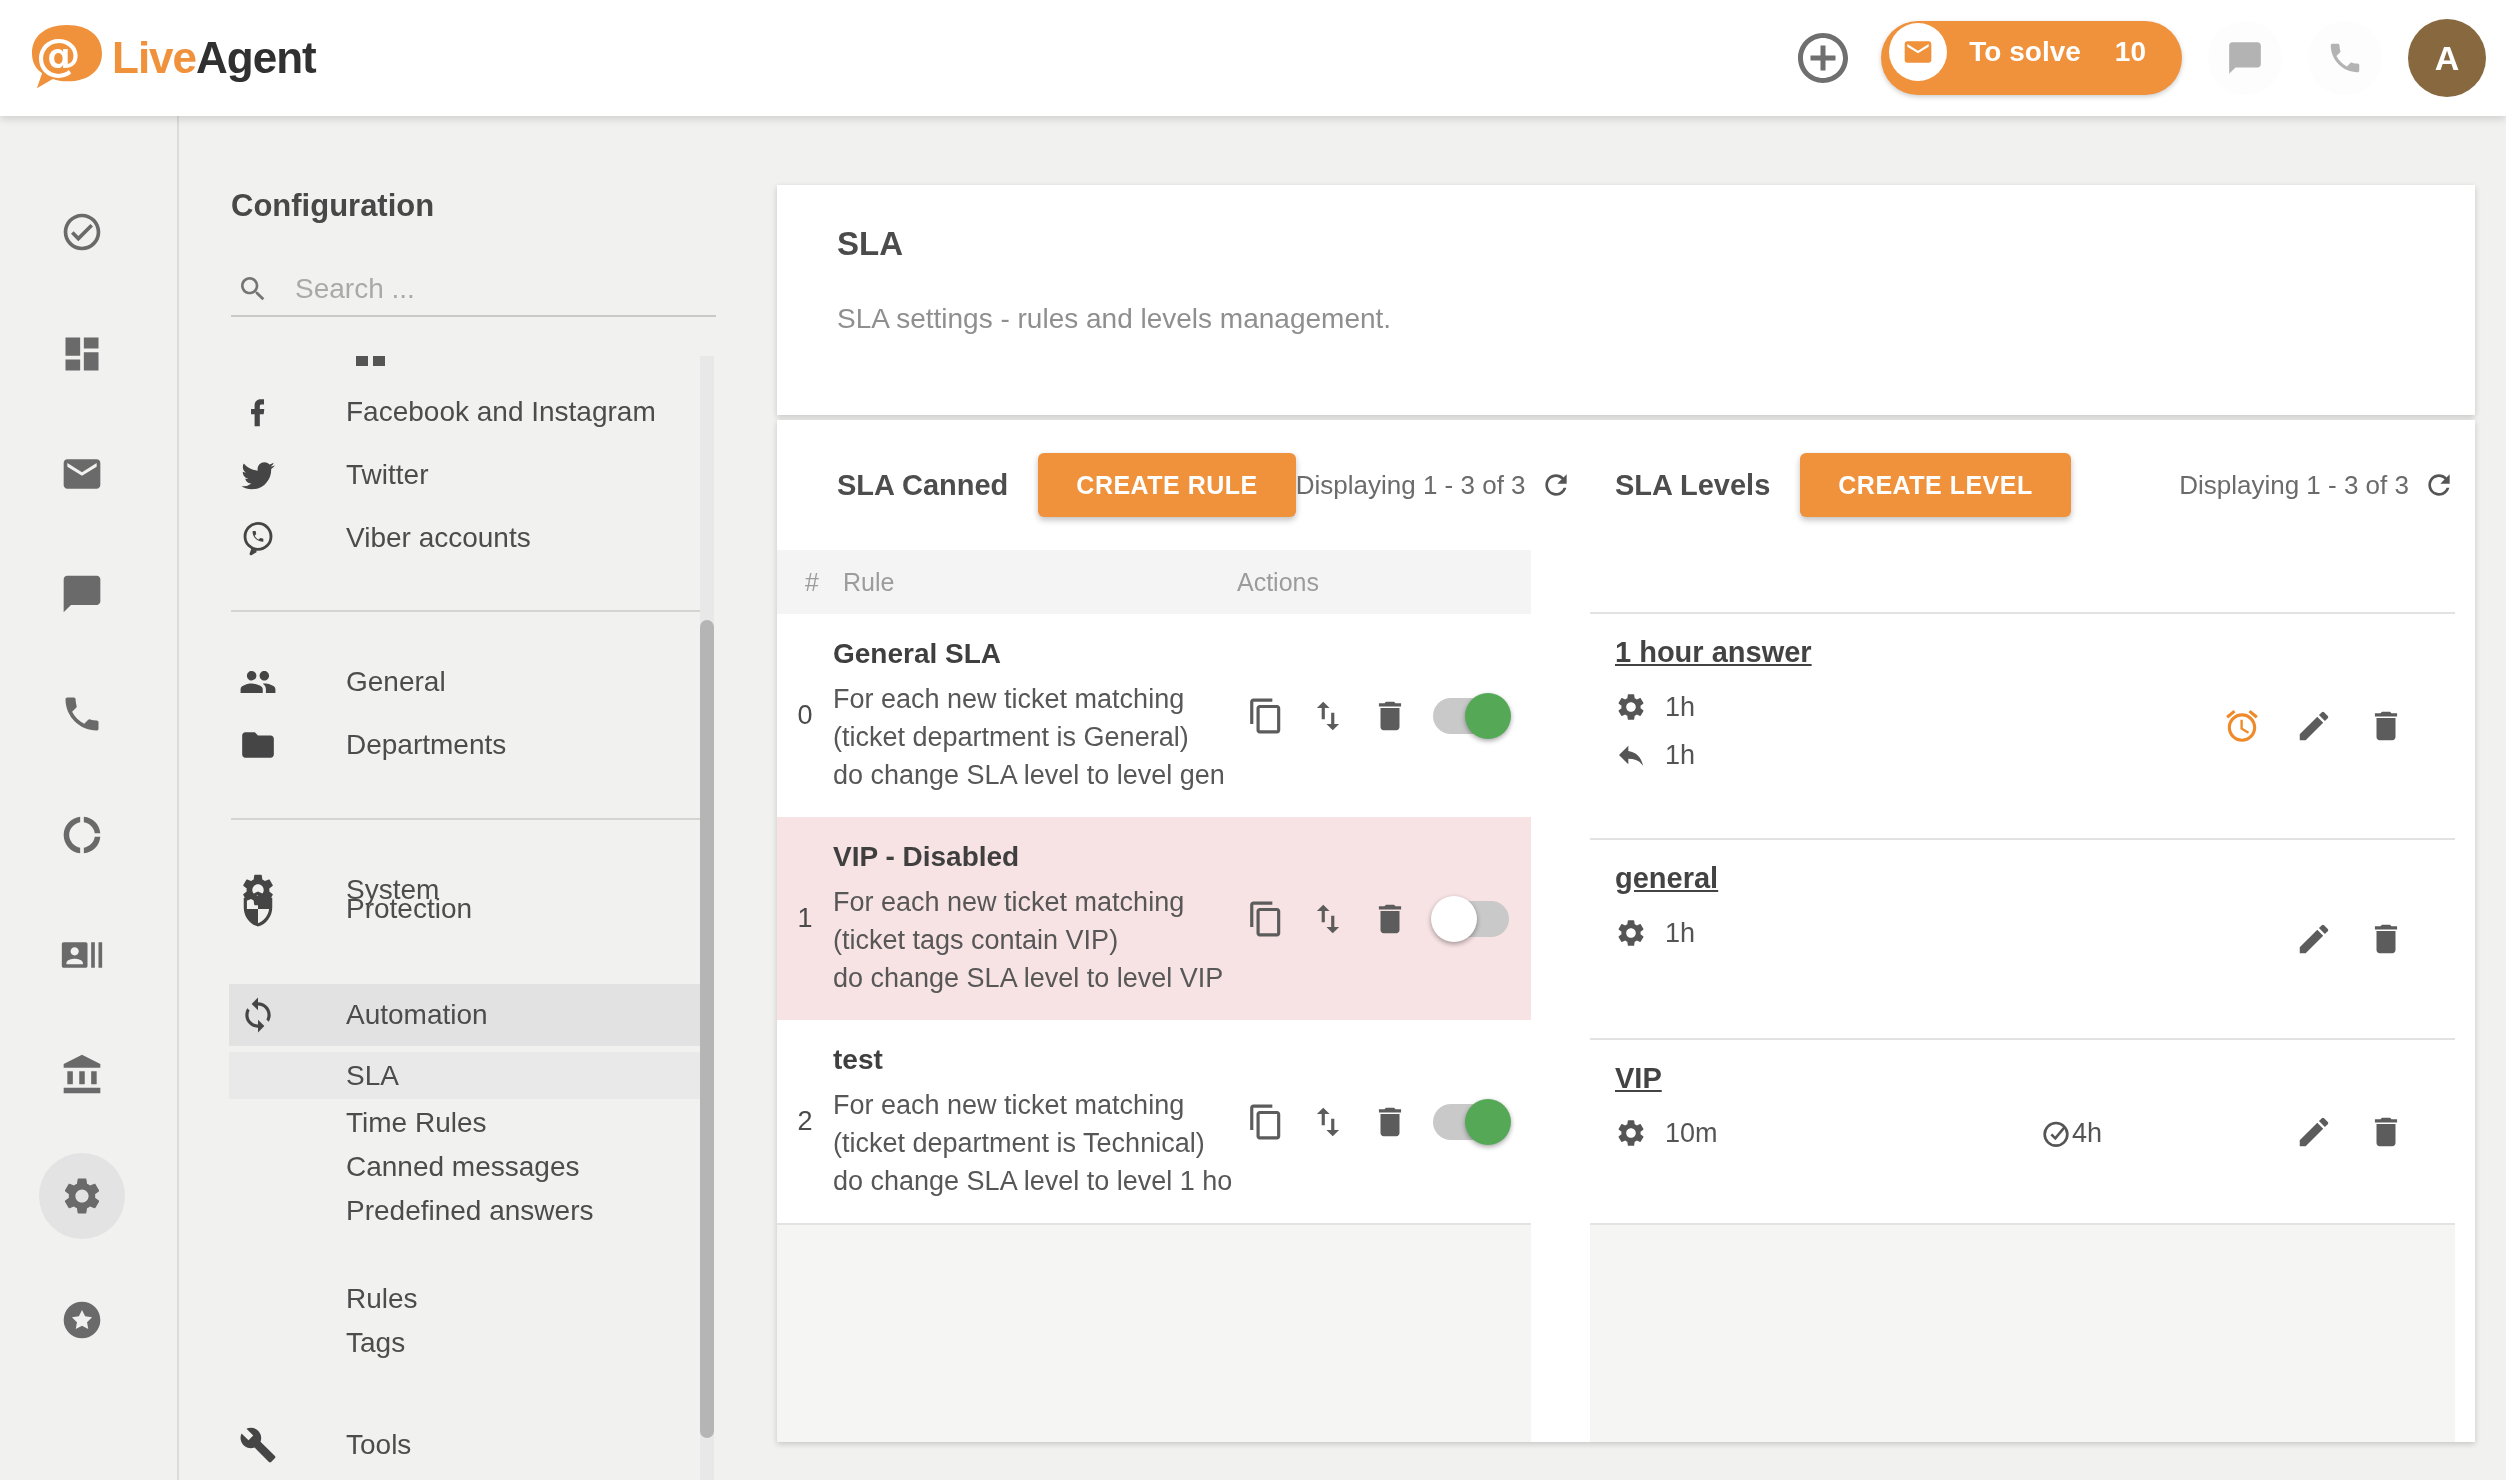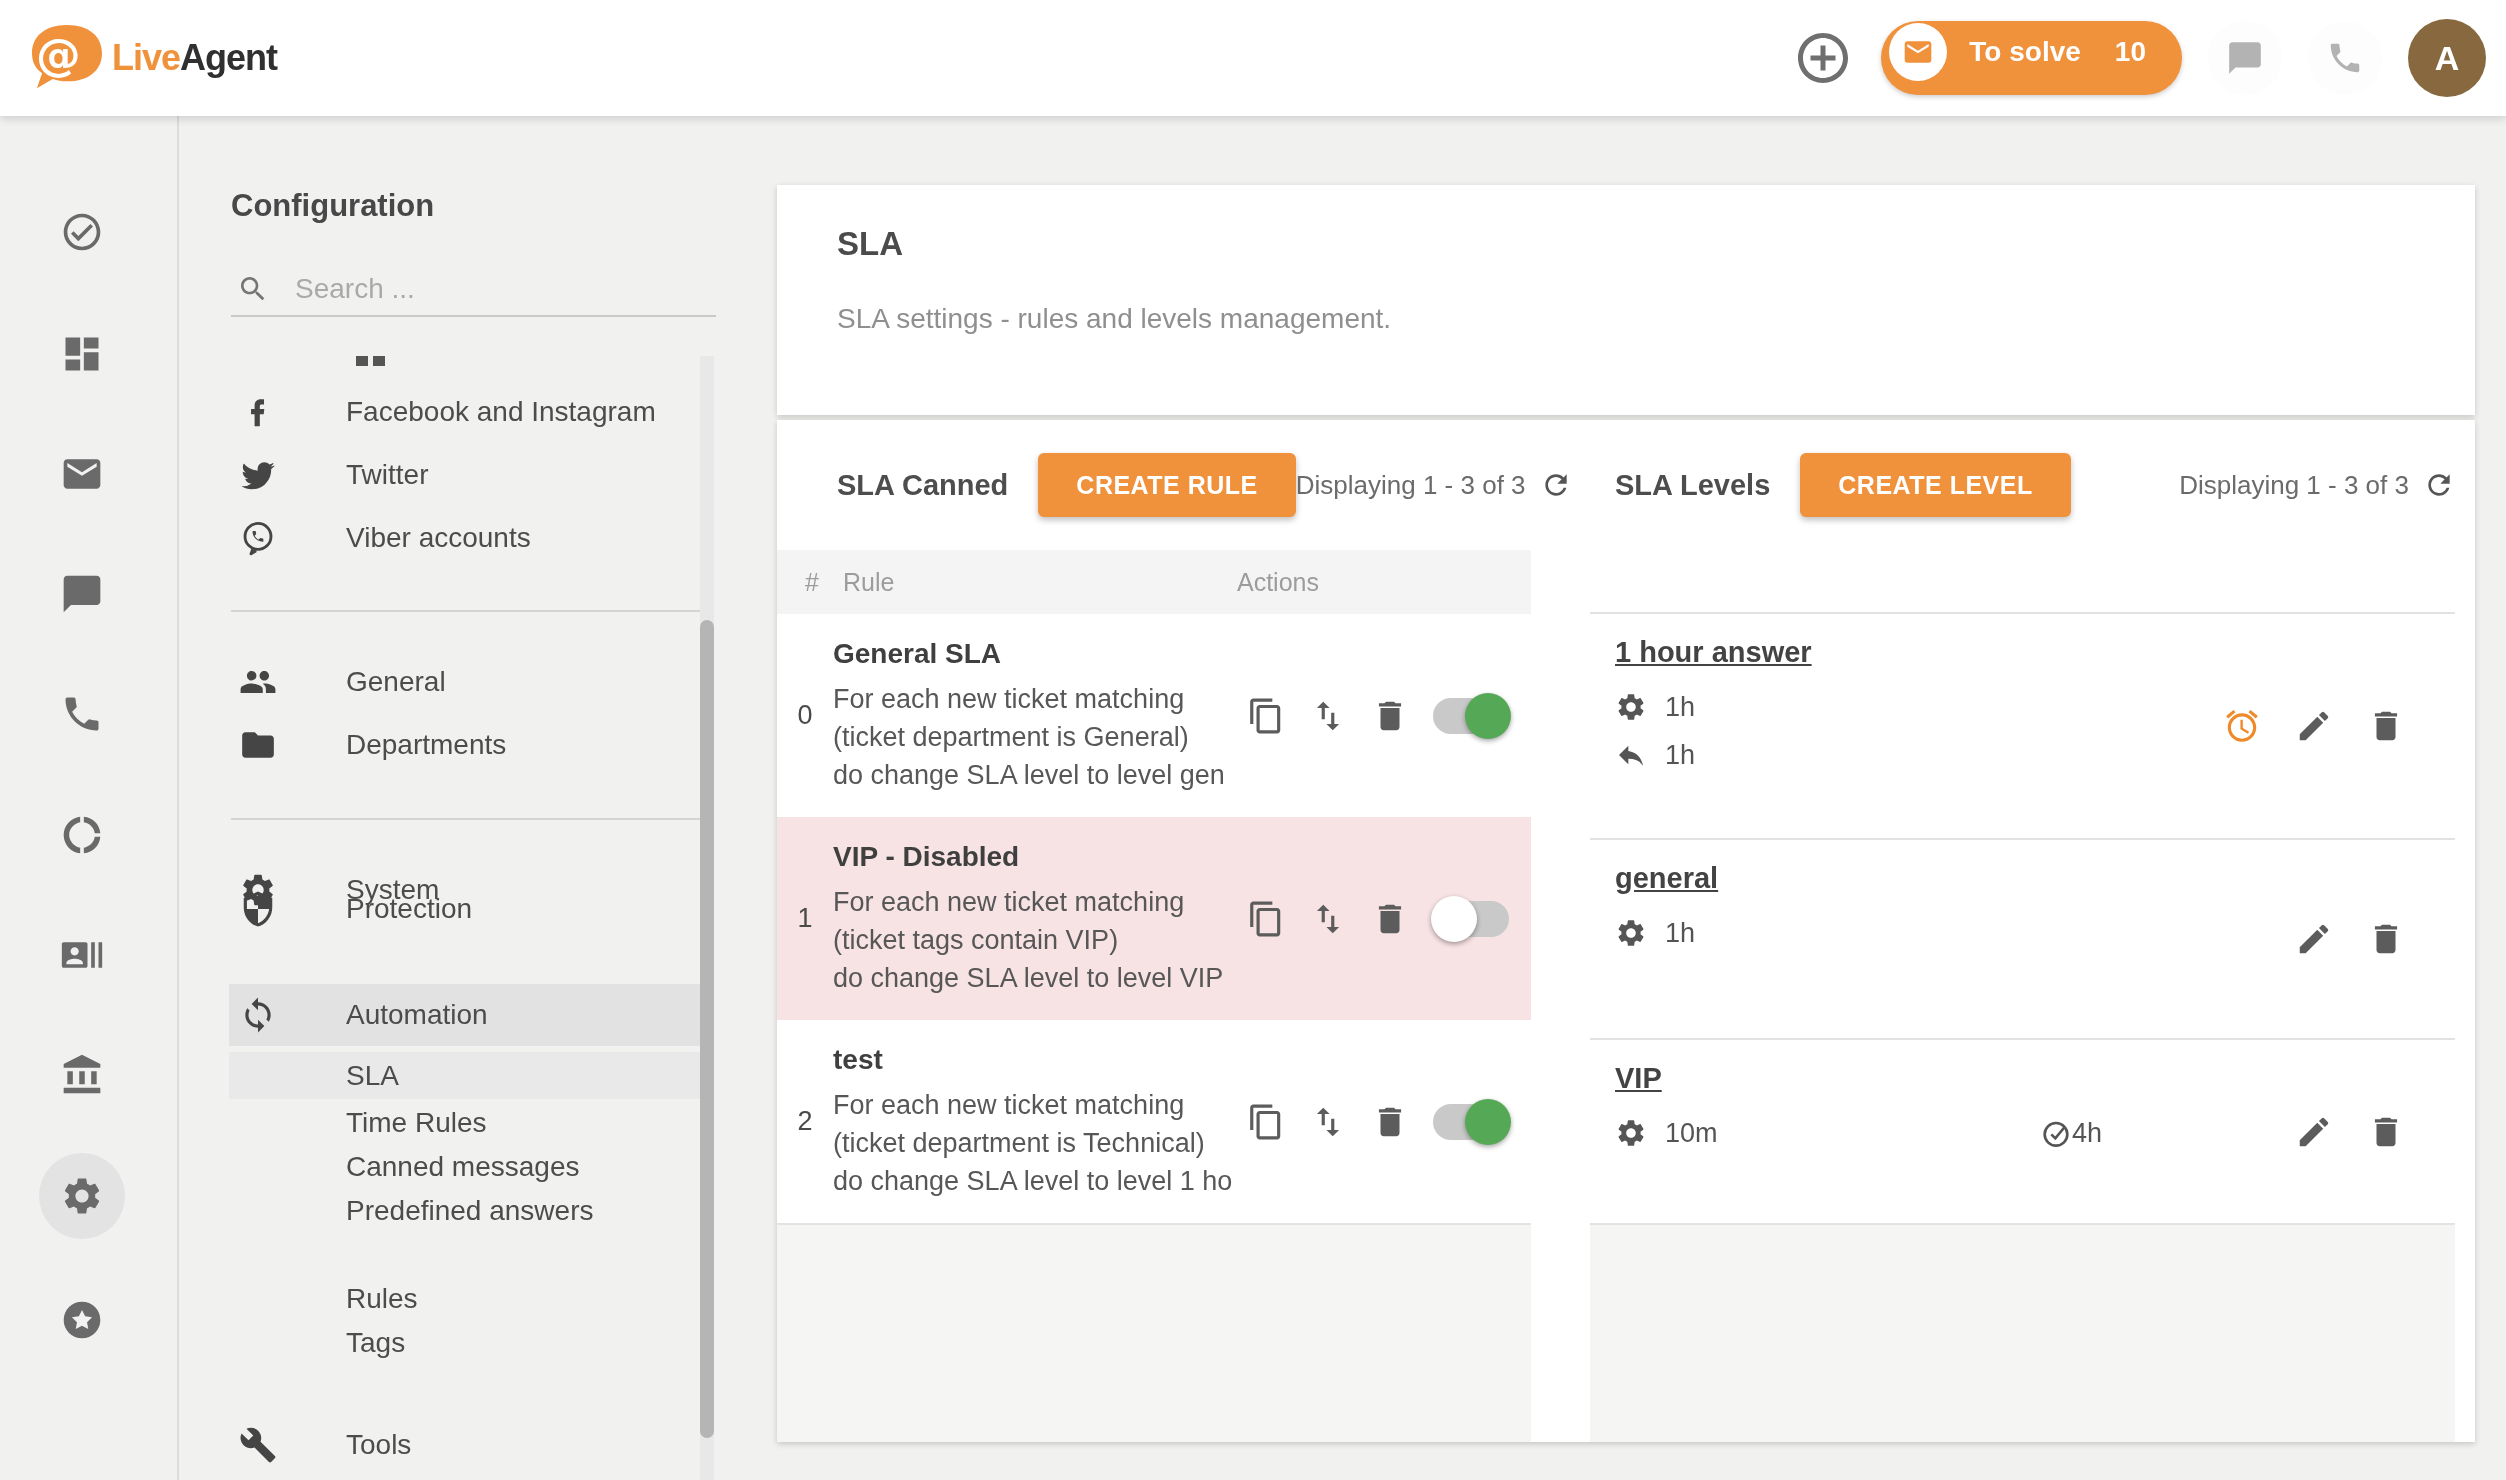--- a/index.html
+++ b/index.html
@@ -5,21 +5,21 @@
   * { margin:0; padding:0; box-sizing:border-box; }
   html,body { width:2506px; height:1480px; overflow:hidden; }
   body { background:#f1f1f0; font-family:"Liberation Sans","DejaVu Sans",sans-serif; color:#4a4a4a; }
   .stage { position:relative; width:2506px; height:1480px; }
 
   
   .topbar { position:absolute; left:0; top:0; width:2506px; height:116px; background:#fff;
             box-shadow:0 3px 8px rgba(0,0,0,.14); z-index:20; }
   .logo { position:absolute; left:28px; top:0; height:116px; display:flex; align-items:center; }
   .logo svg { width:78px; height:70px; }
-  .logo-text { font-size:36px; font-weight:bold; margin-left:6px; letter-spacing:-1px; }
+  .logo-text { font-size:44px; font-weight:bold; margin-left:6px; letter-spacing:-1px; }
   .logo-live { color:#f0913c; }
   .logo-agent { color:#303030; }
   .topbar-right { position:absolute; right:20px; top:0; height:116px; display:flex; align-items:center; }
   .tb-plus { width:60px; height:60px; margin-right:28px; color:#6f6f6f; cursor:pointer; }
   .tb-plus svg { width:60px; height:60px; }
   .tosolve { height:74px; border-radius:37px; background:#f0913c; display:flex; align-items:center;
              padding:0 36px 12px 8px; box-shadow:0 2px 5px rgba(0,0,0,.2); cursor:pointer;text-align:center; }
   .pill-circle { width:58px; height:58px; border-radius:50%; background:#fff; display:flex;
                  align-items:center; justify-content:center; }
   .pill-circle svg { width:32px; height:32px; color:#f0913c; }

